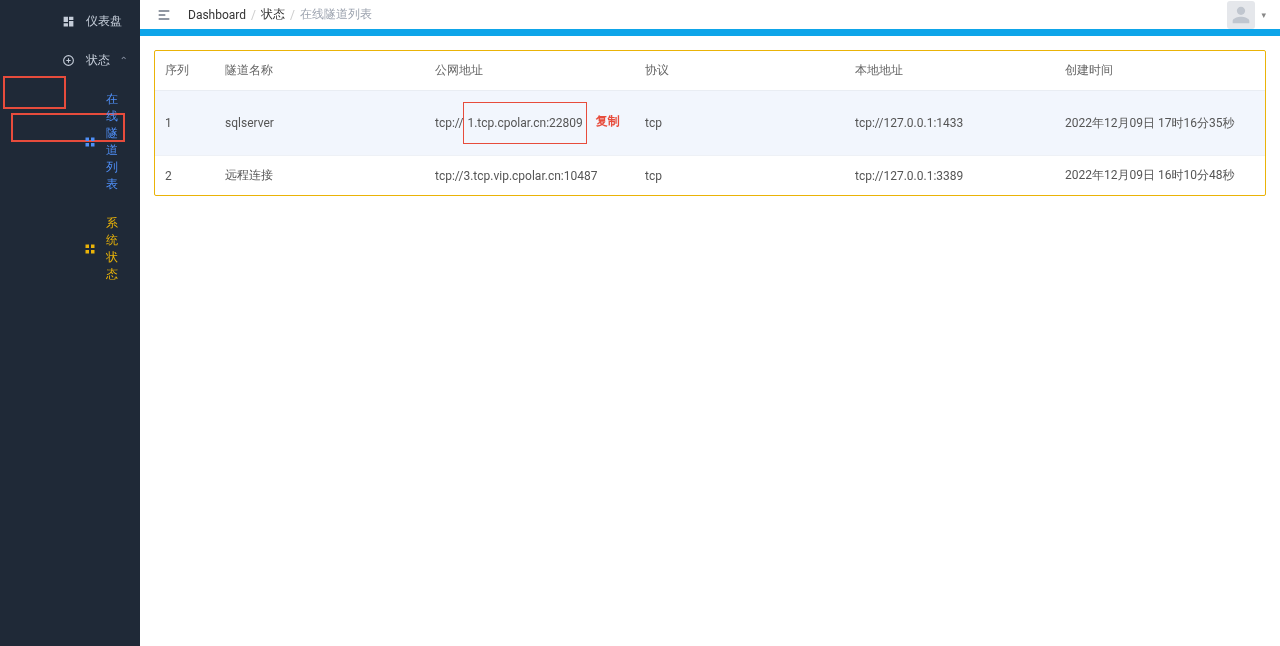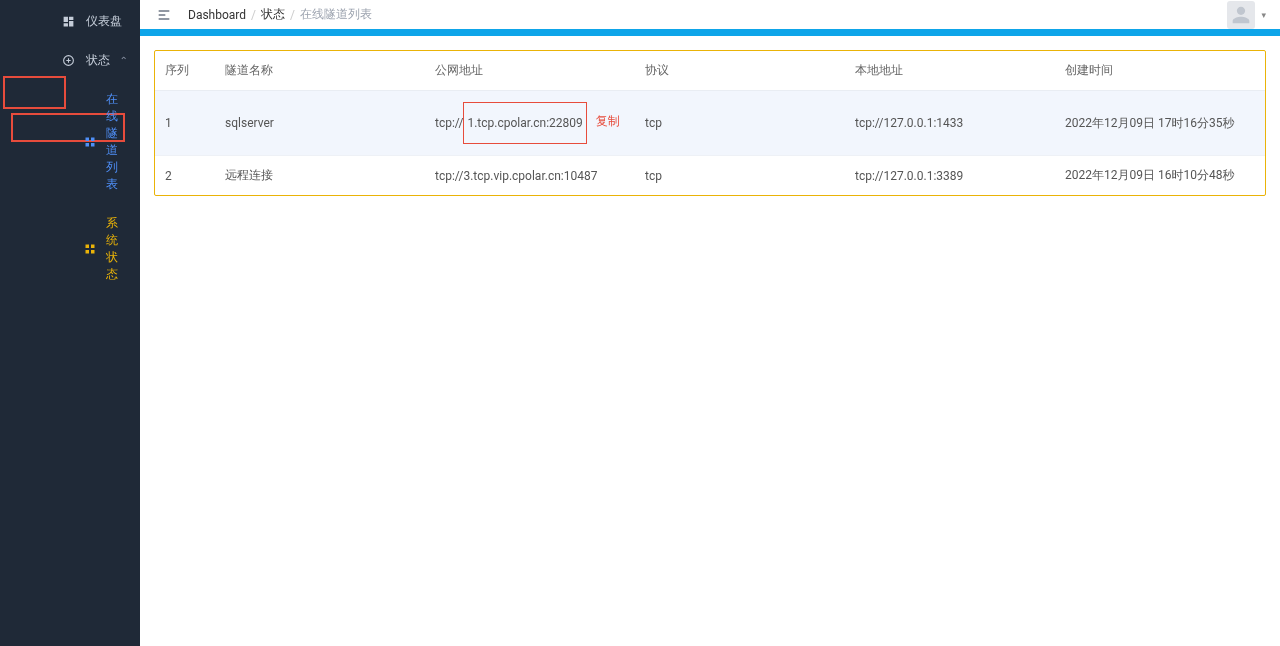--- a/index.html
+++ b/index.html
@@ -45,21 +45,21 @@
     .table tbody tr:last-child td { border-bottom: none; }
     
     .col-seq { width: 60px; text-align: center; }
     .col-name { width: 210px; }
     .col-public { width: 210px; }
     .col-proto { width: 210px; }
     .col-local { width: 210px; }
     .col-time { }
     
     .hl-public { border: 1px solid #e74c3c; padding: 13px 3px; display: inline-block; }
-    .copy-label { color: #e74c3c; margin-left: 6px; font-size: 12px; position: relative; top: -2px; }
+    .copy-label { color: #e74c3c; margin-left: 6px; font-size: 12px; position: relative; top: -2px; font-weight: bold; }
     
     .rel-wrap { position: relative; padding-left: 48px; }
   </style>
 </head>
 <body>
 
 <div class="layout">
   <div class="sidebar rel-wrap">
     <div class="hl-box-1 hl-status"></div>
     <div class="hl-box-1 hl-online"></div>

